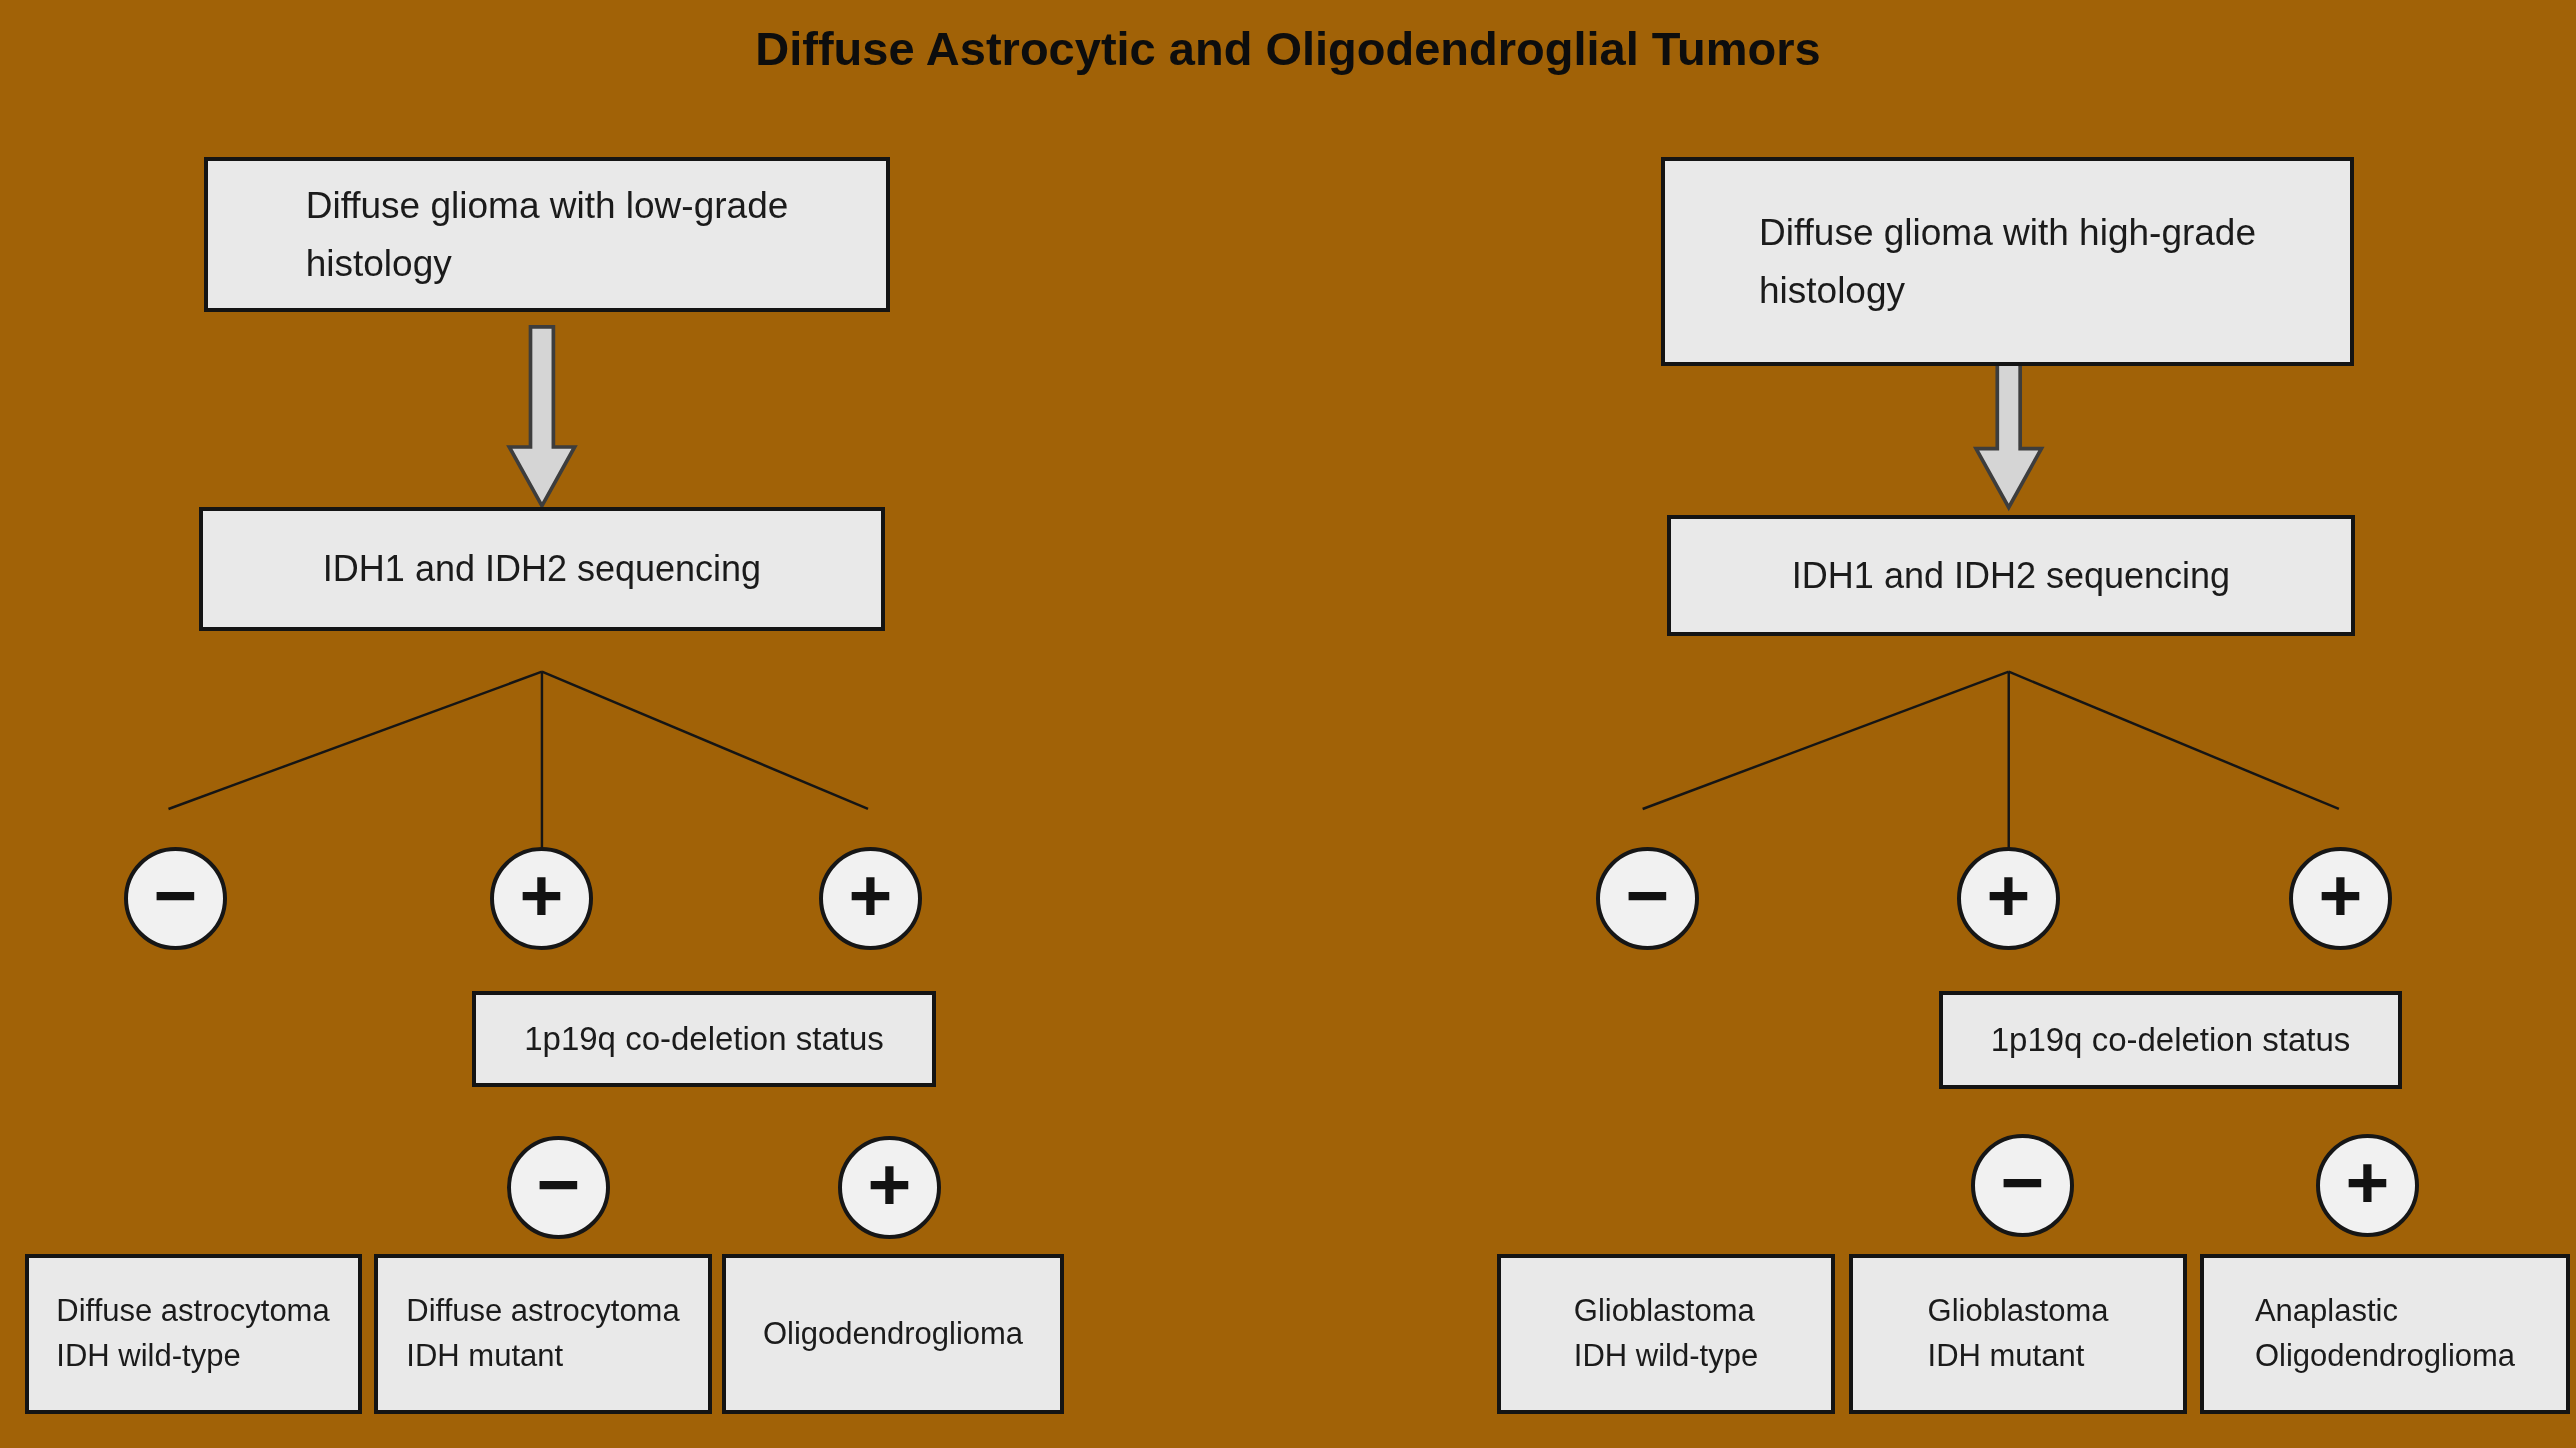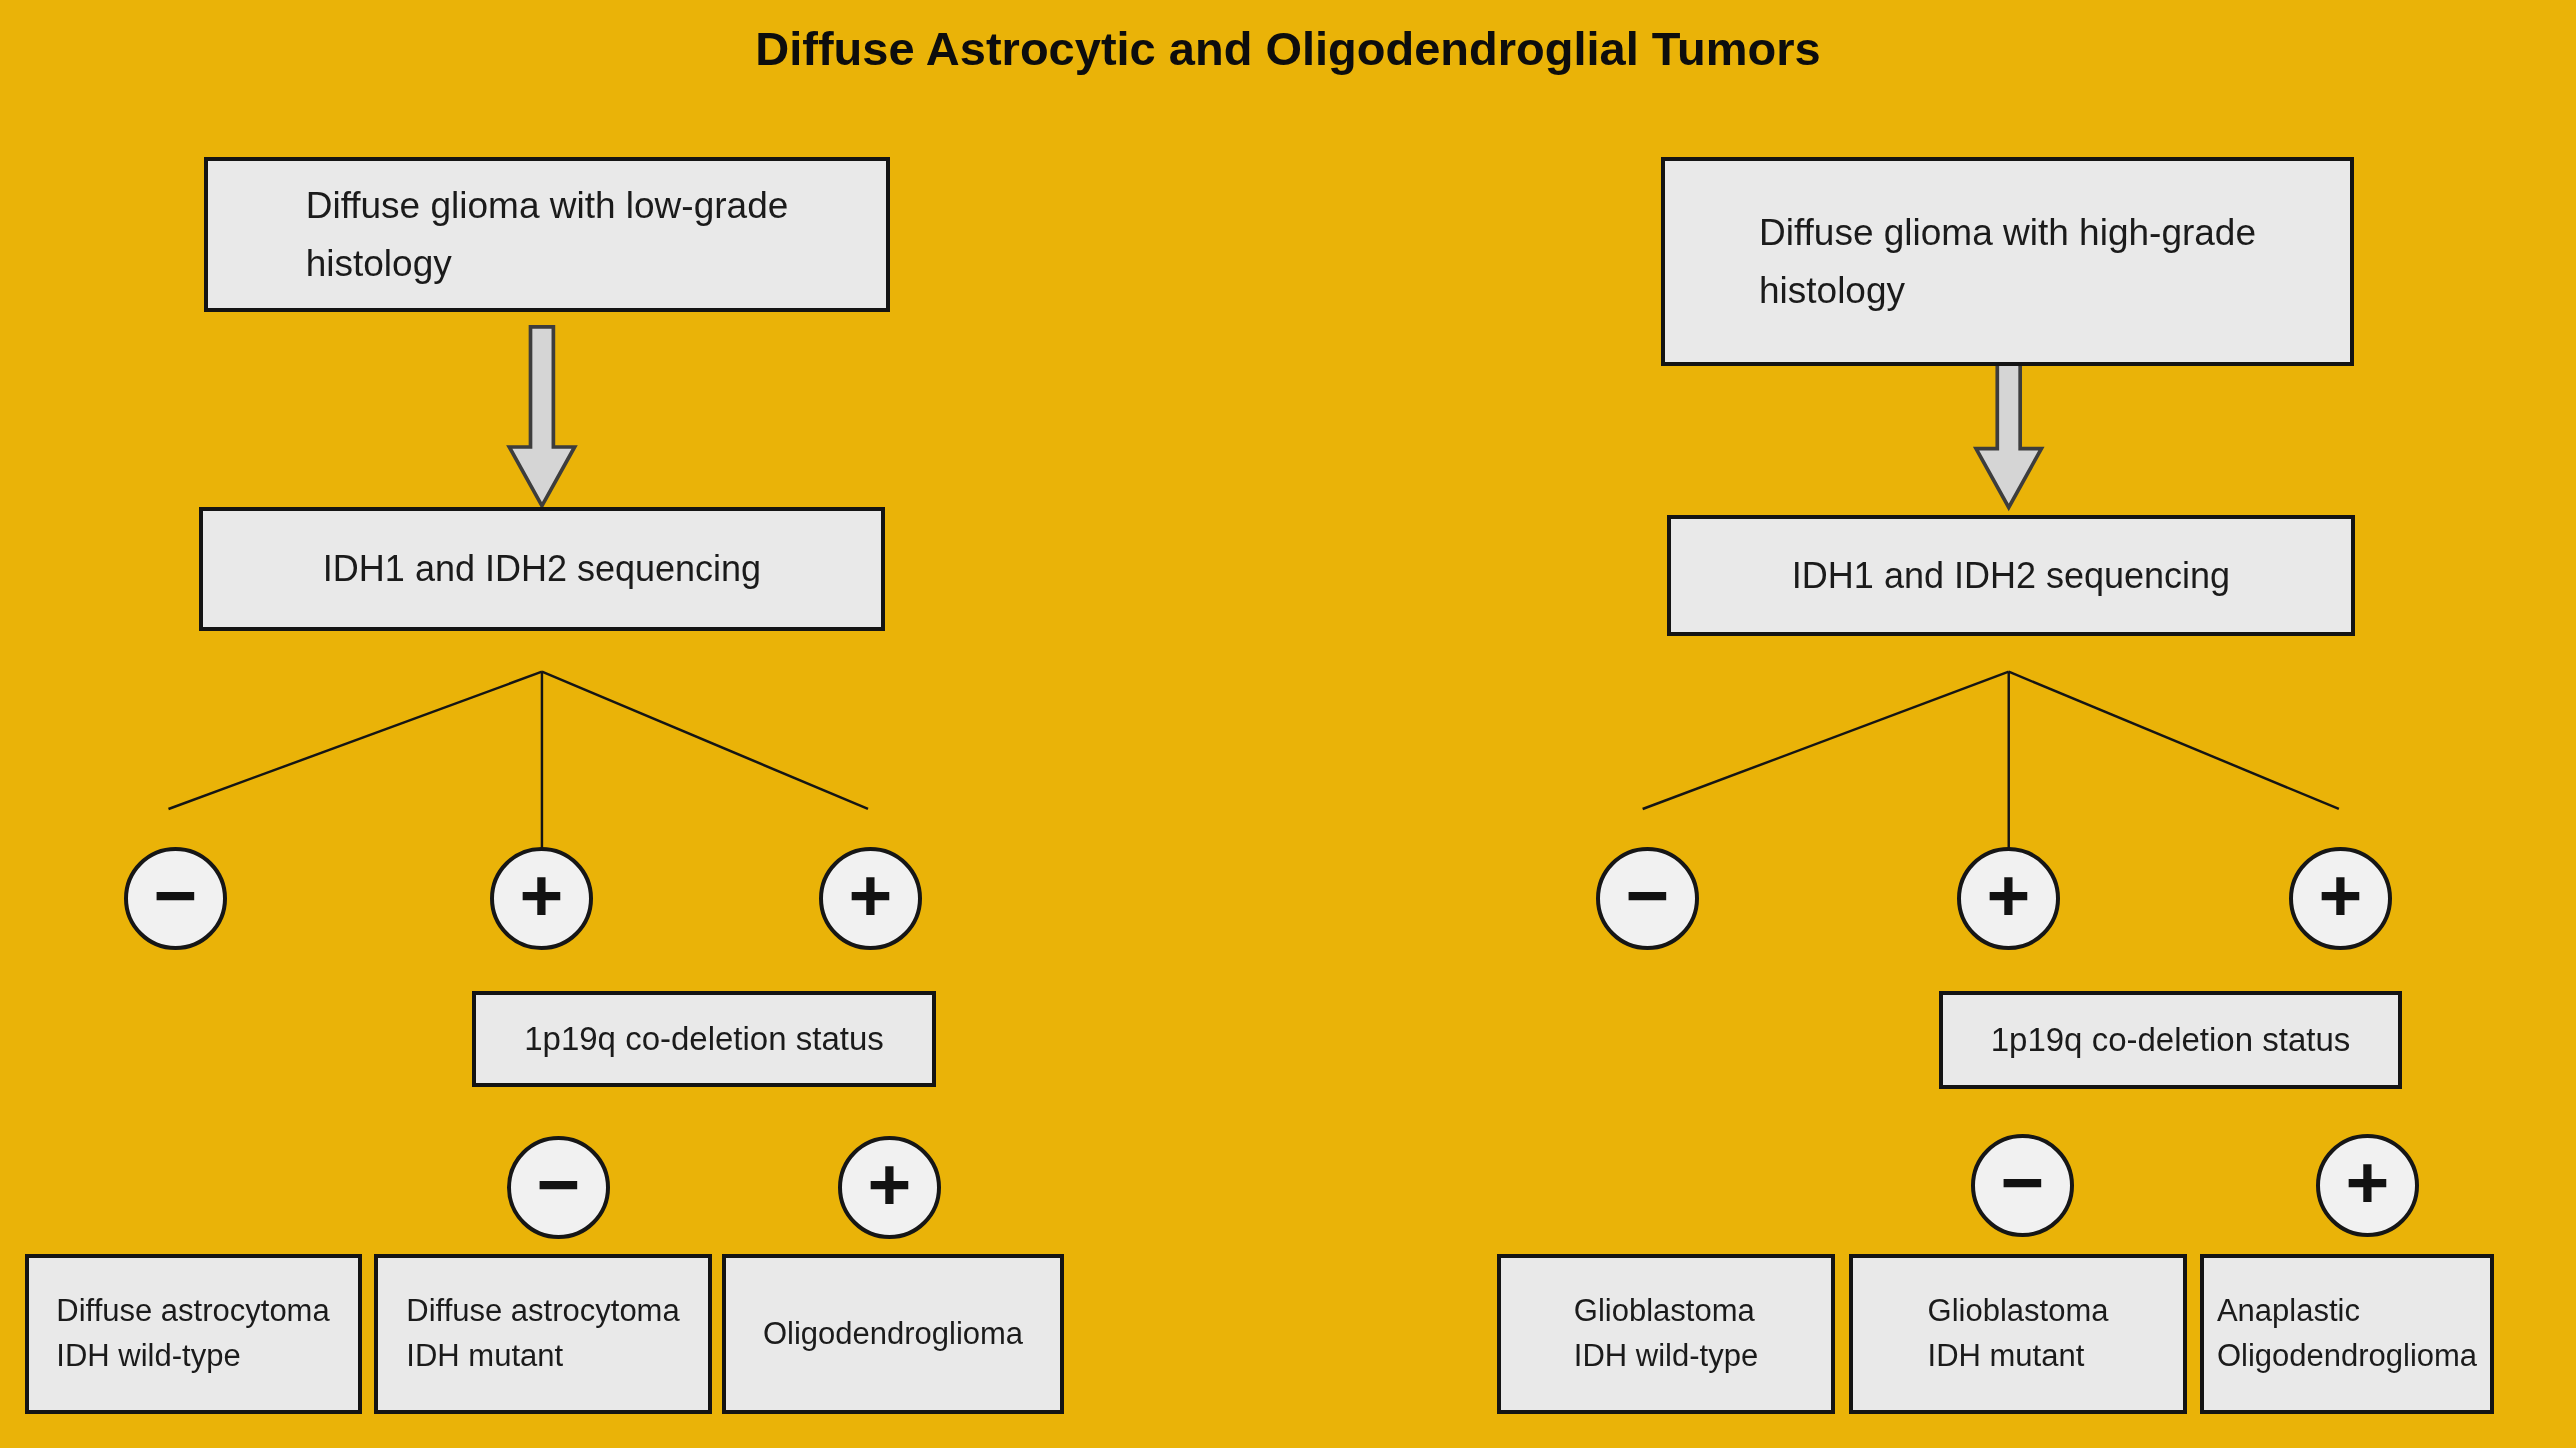--- a/index.html
+++ b/index.html
@@ -5,21 +5,21 @@
   html, body {
     margin: 0;
     padding: 0;
     background: #ffffff;
     font-family: "Liberation Sans", sans-serif;
   }
   .canvas {
     position: relative;
     width: 2576px;
     height: 1448px;
-    background: #eab308;
+    background: #a16207;
     overflow: hidden;
     color: #161616;
   }
   .title {
     position: absolute;
     top: 21px;
     left: 0;
     width: 100%;
     text-align: center;
     font-size: 47px;
@@ -44,21 +44,21 @@
   #l-codel { left: 472px;  top: 991px; width: 464px; height: 96px; font-size: 33px; }
   #l-out1  { left: 24.5px;   top: 1254px; width: 337px; height: 160px; font-size: 31px; line-height: 1.45; }
   #l-out2  { left: 374px;  top: 1254px; width: 338px; height: 160px; font-size: 31px; line-height: 1.45; }
   #l-out3  { left: 722px;  top: 1254px; width: 342px; height: 160px; font-size: 31px; line-height: 1.45; }
   
   #r-top   { left: 1661px; top: 157px;  width: 693px; height: 209px; font-size: 37px; line-height: 1.56; }
   #r-idh   { left: 1667px; top: 515px;  width: 688px; height: 121px; font-size: 36px; }
   #r-codel { left: 1939px; top: 991px; width: 463px; height: 98px; font-size: 33px; }
   #r-out1  { left: 1497px; top: 1254px; width: 338px; height: 160px; font-size: 31px; line-height: 1.45; }
   #r-out2  { left: 1849px; top: 1254px; width: 338px; height: 160px; font-size: 31px; line-height: 1.45; }
-  #r-out3  { left: 2200px; top: 1254px; width: 294px; height: 160px; font-size: 31px; line-height: 1.45; }
+  #r-out3  { left: 2200px; top: 1254px; width: 370px; height: 160px; font-size: 31px; line-height: 1.45; }
 
   .result-circle {
     position: absolute;
     width: 103px;
     height: 103px;
     border-radius: 50%;
     background: #f1f1f1;
     border: 4.9px solid #161616;
     display: flex;
     align-items: center;

